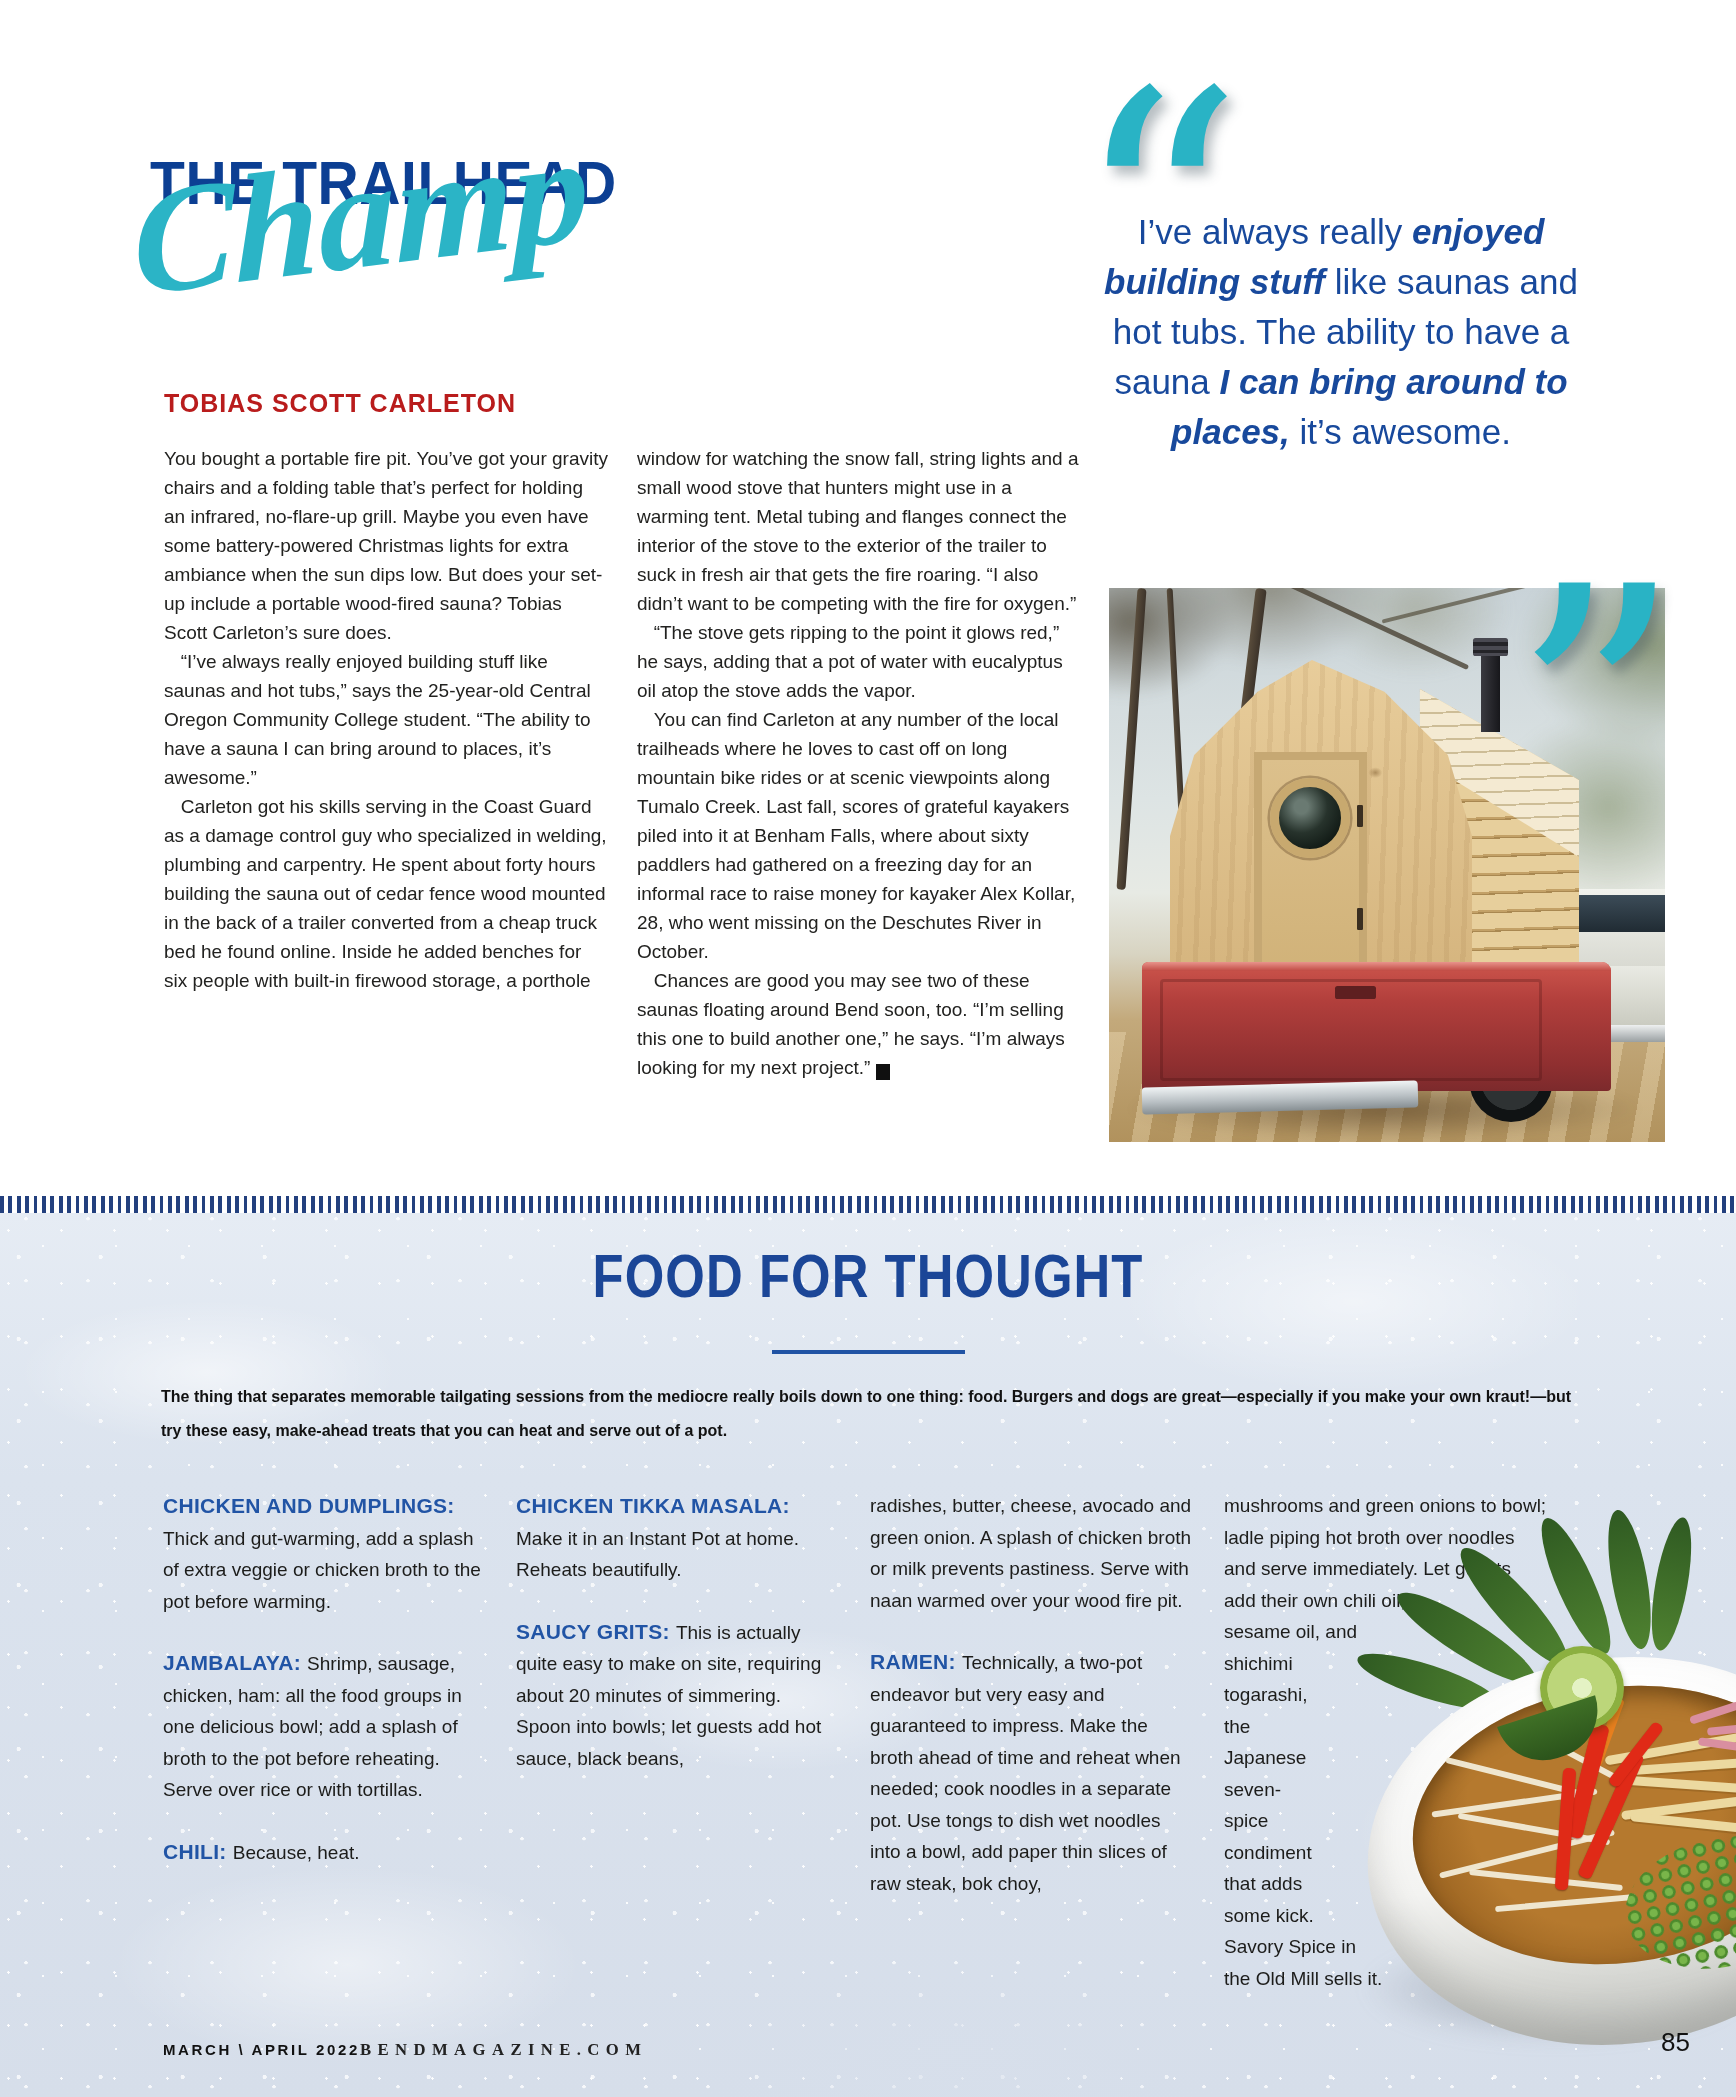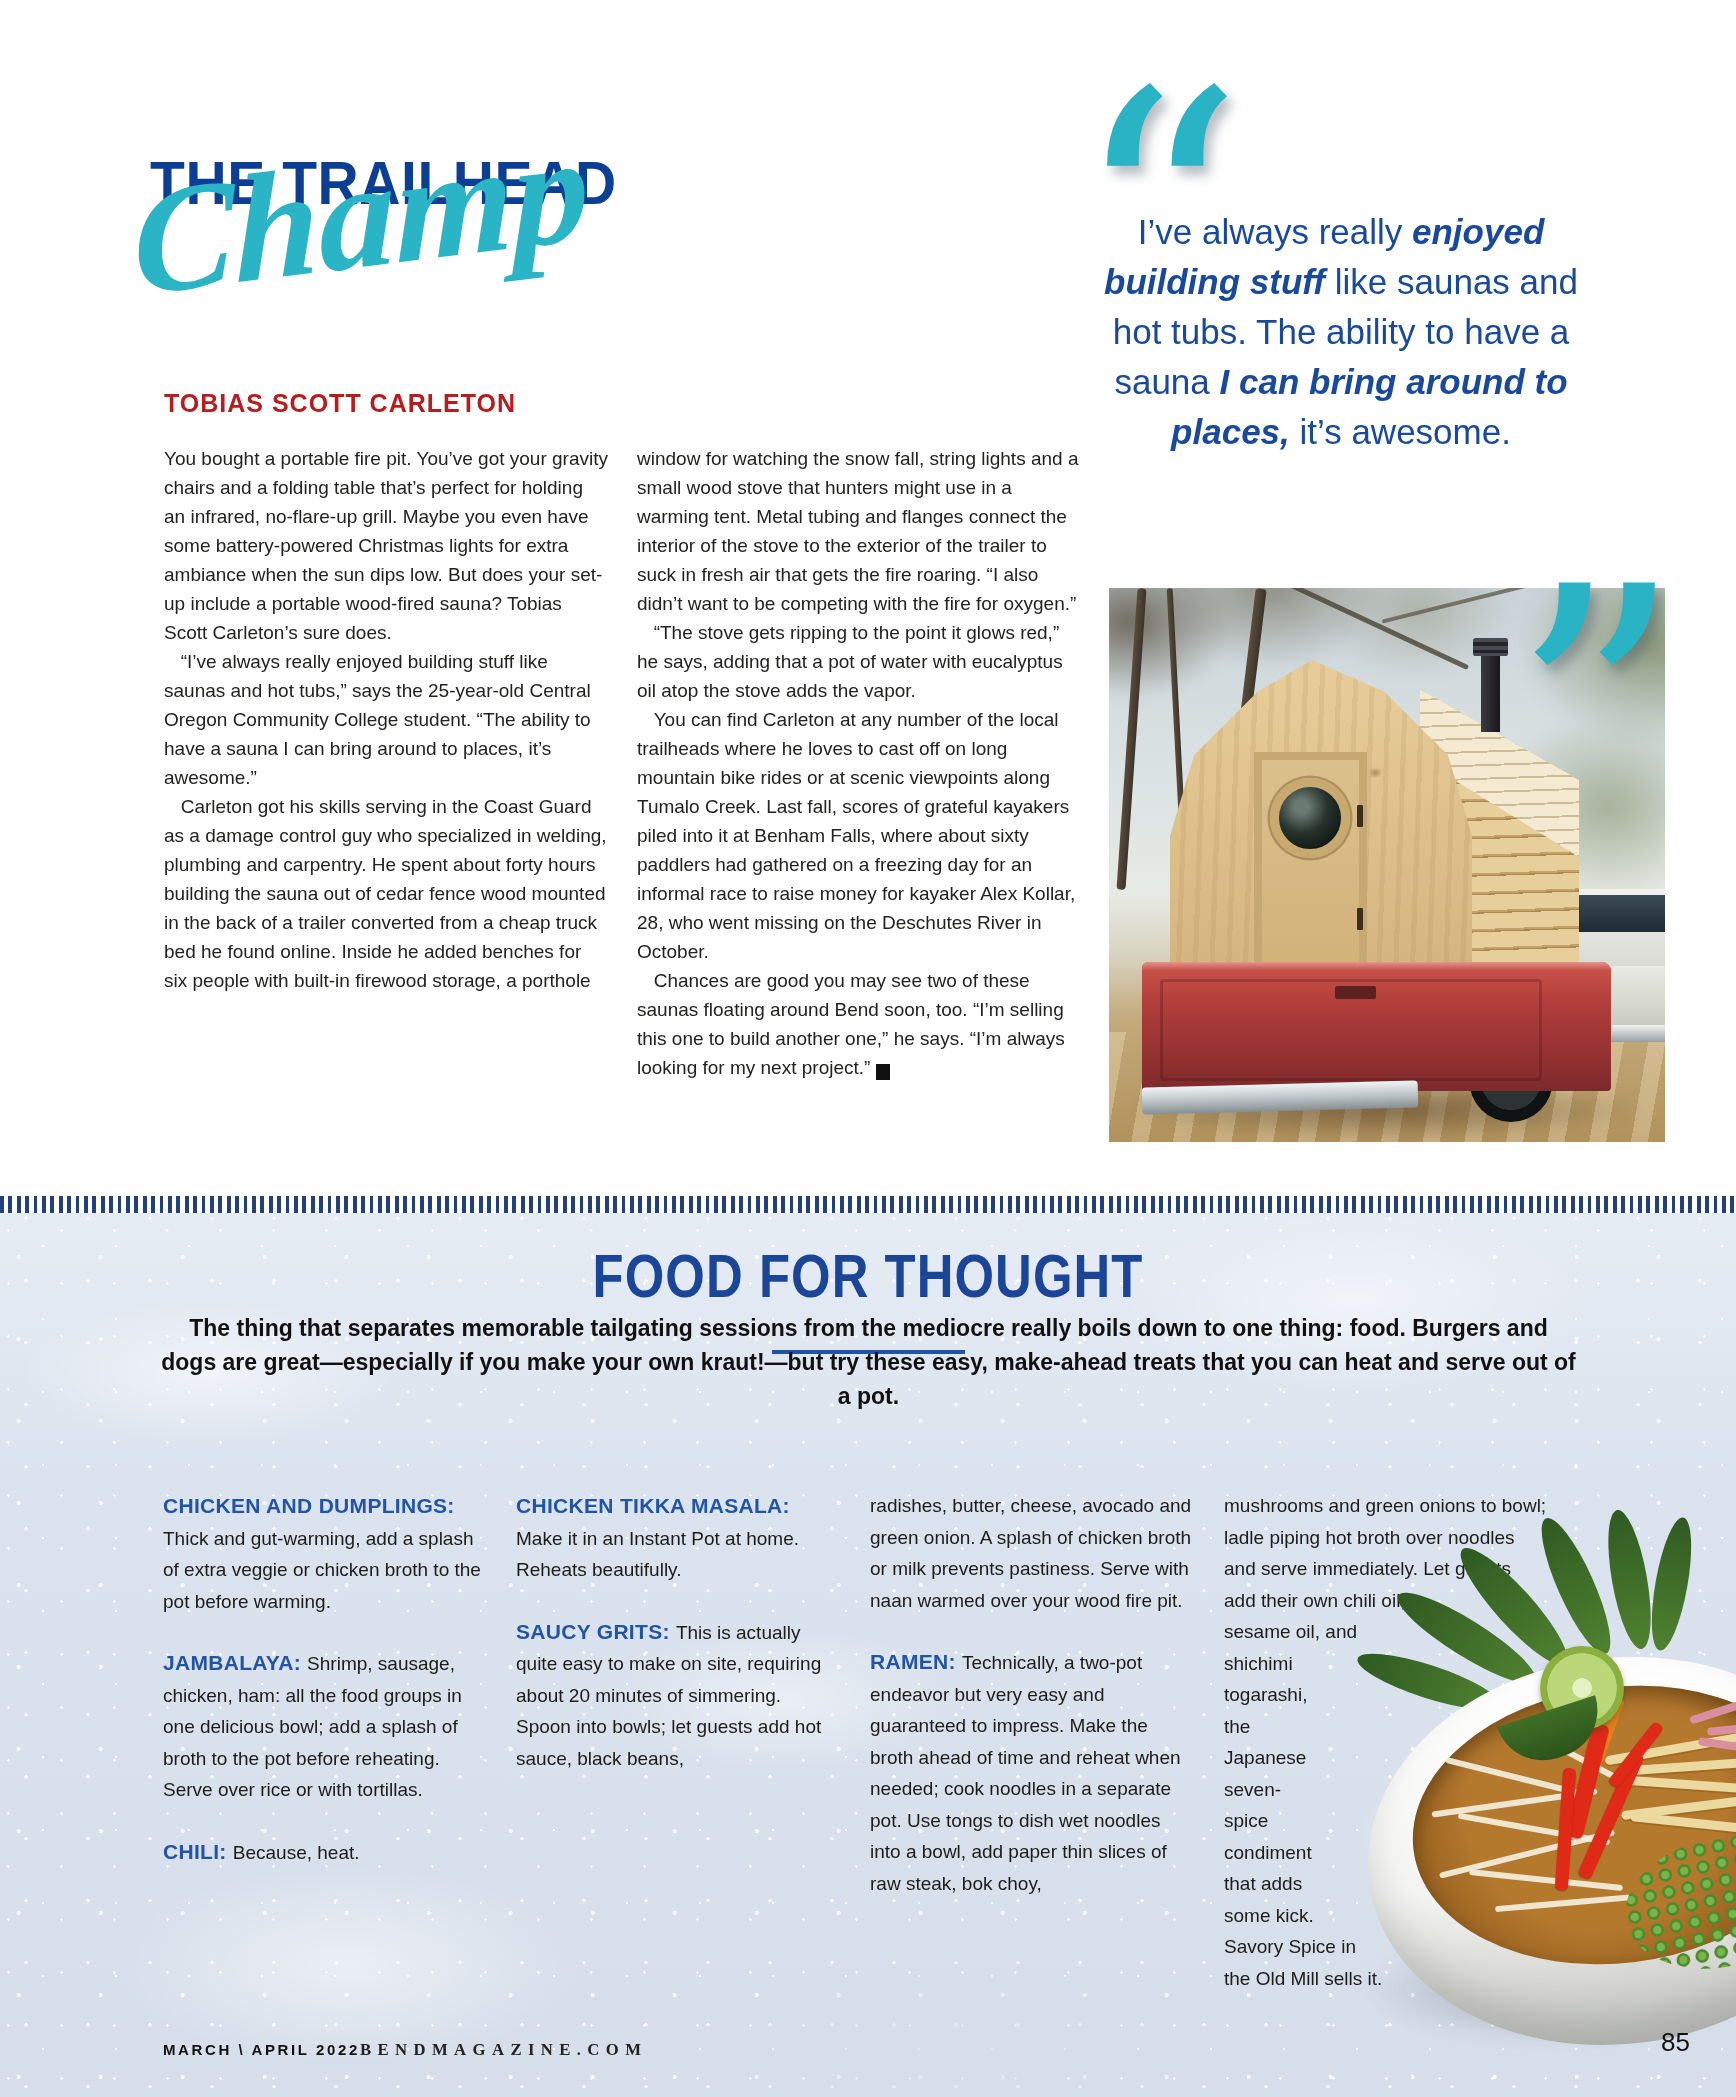--- a/index.html
+++ b/index.html
@@ -116,22 +116,22 @@
      radial-gradient(270px 103px at 12% 18%, rgba(255,255,255,.55), transparent 70%),
      radial-gradient(334px 129px at 78% 10%, rgba(255,255,255,.5), transparent 70%),
      radial-gradient(244px 103px at 45% 55%, rgba(255,255,255,.45), transparent 70%),
      radial-gradient(334px 141px at 20% 85%, rgba(255,255,255,.5), transparent 70%),
      radial-gradient(296px 129px at 90% 70%, rgba(255,255,255,.45), transparent 70%),
      radial-gradient(386px 154px at 55% 95%, rgba(215,223,235,.8), transparent 70%);}
 
   .food-title{position:absolute;left:0;top:1240px;width:1736px;text-align:center;
               font-size:62px;font-weight:bold;color:#1b4697;transform:scaleX(.82);letter-spacing:1.3px;}
   .food-rule{position:absolute;left:772px;top:1350px;width:193px;height:3.9px;background:#2053a4;}
-  .food-intro{position:absolute;left:161px;top:1311px;width:1415px;text-align:center;
-              font-size:23px;font-weight:bold;line-height:34px;color:#111;}
+  .food-intro{position:absolute;left:161px;top:1380px;width:1415px;text-align:left;
+              font-size:16px;font-weight:bold;line-height:34px;color:#111;}
   .food-col{position:absolute;top:1490px;width:325px;}
   #food-col-1{left:163px;} #food-col-2{left:516px;} #food-col-3{left:870px;} #food-col-4{left:1224px;}
   .food-item{margin:0 0 30px 0;font-size:19px;line-height:31.5px;color:#1c1c1a;}
   .food-label{color:#2154a5;font-weight:bold;font-size:21px;letter-spacing:0.3px;}
   .bowl-float{float:right;width:325px;height:450px;
       shape-outside:polygon(100% 0%,100% 21%,85% 26%,50% 33%,41% 42%,34% 56%,31% 67%,30% 78%,40% 89%,52% 100%,100% 100%);
       shape-margin:7.7px;}
 
   
   .bowl-shadow{position:absolute;left:1363px;top:1935px;width:386px;height:109px;filter:blur(9px);

